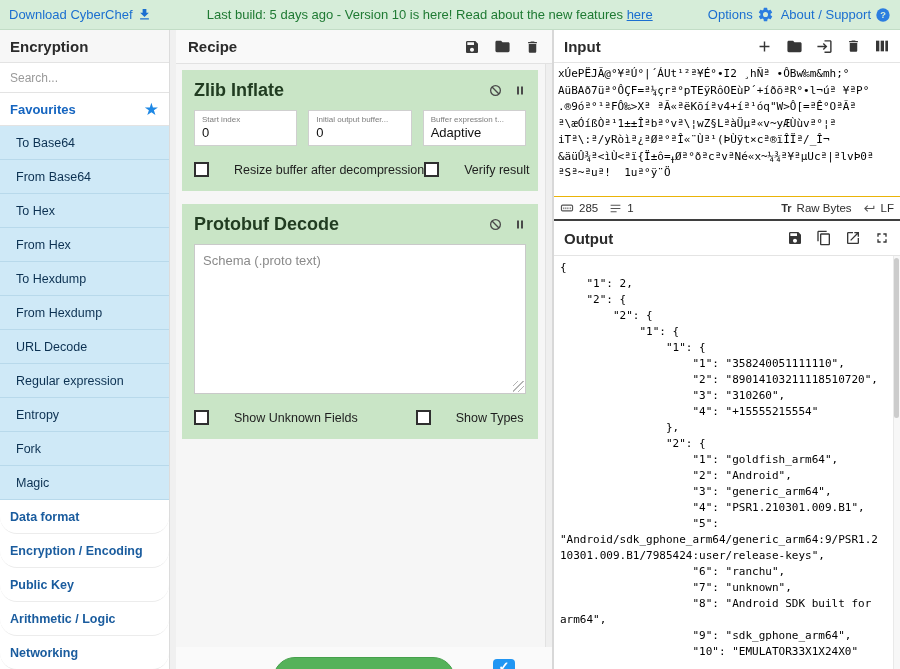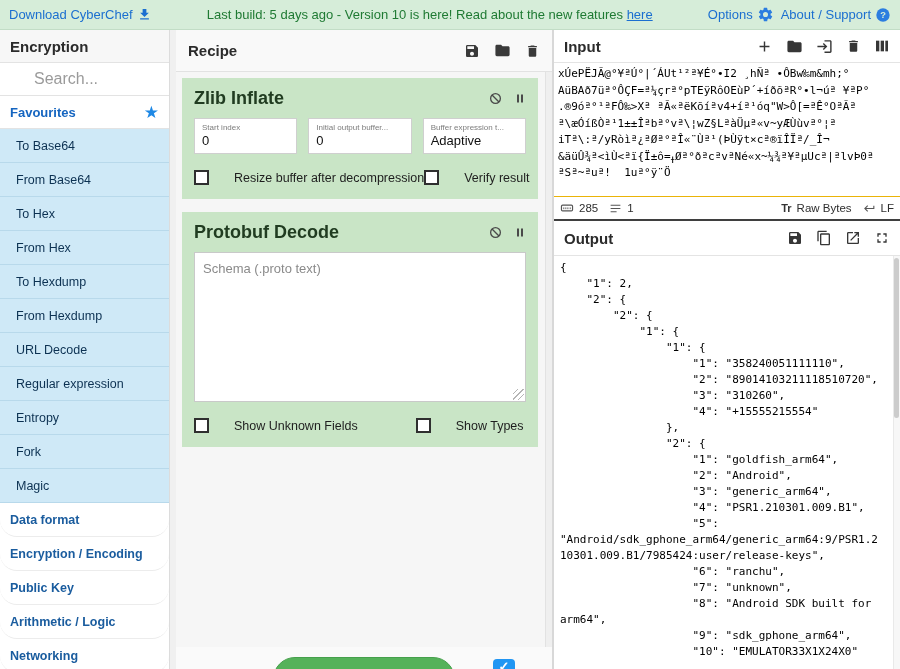--- a/index.html
+++ b/index.html
@@ -21,21 +21,21 @@
   .banner .center .build-link { color: #1b6fd0; text-decoration: underline; cursor: pointer; }
   .banner .right { display: flex; align-items: center; gap: 7px; }
 
   
   .ops {
     position: absolute; top: 30px; left: 0; width: 170px; bottom: 0;
     background: #fff; border-right: 1px solid #dcdcdc; overflow: hidden;
   }
   .ops-title { height: 33px; padding: 8px 10px; font-size: 15px; font-weight: bold; color: #2b2b2b; background: #f7f7f7; border-bottom: 1px solid #e3e3e3; }
   .ops-search { padding: 7px 10px; border-bottom: 1px solid #e3e3e3; background: #fff; }
-  .ops-search input { width: 100%; border: none; outline: none; font-size: 16px; color: #444; font-family: "Liberation Sans", sans-serif; background: transparent; margin-left: 24px; }
+  .ops-search input { width: 100%; border: none; outline: none; font-size: 12px; color: #444; font-family: "Liberation Sans", sans-serif; background: transparent; }
   .ops-search input::placeholder { color: #9a9a9a; }
   .fav-row { height: 33px; padding: 0 10px; display: flex; align-items: center; justify-content: space-between; border-bottom: 1px solid #e3e3e3; background: #fff; }
   .fav-row .fav-label { color: #1565c0; font-weight: bold; font-size: 13px; }
   .fav-row .star { color: #1e88e5; font-size: 17px; line-height: 1; cursor: pointer; }
   .op-item {
     height: 34px; padding: 0 16px; display: flex; align-items: center;
     background: #cfe9f7; border-bottom: 1px solid #b8d9eb;
     color: #0c3152; font-size: 12.5px; cursor: pointer; white-space: nowrap; overflow: hidden;
   }
   .cat-item {
@@ -47,21 +47,21 @@
   
   .gutter1 { position: absolute; top: 30px; left: 170px; width: 6px; bottom: 0; background: #f0f0f0; }
   .gutter2 { position: absolute; top: 30px; left: 553px; width: 1px; bottom: 0; background: #d8d8d8; }
 
   
   .recipe {
     position: absolute; top: 30px; left: 176px; width: 377px; bottom: 0;
     background: #f6f6f6; border-right: 1px solid #d8d8d8;
     display: flex; flex-direction: column; overflow: hidden;
   }
-  .recipe-header { height: 42px; background: #f9f9f9; border-bottom: 1px solid #e2e2e2; display: flex; align-items: center; padding: 0 12px; flex: none; }
+  .recipe-header { height: 34px; background: #f9f9f9; border-bottom: 1px solid #e2e2e2; display: flex; align-items: center; padding: 0 12px; flex: none; }
   .pane-title { font-size: 15px; font-weight: bold; color: #2b2b2b; }
   .hdr-icons { margin-left: auto; display: flex; align-items: center; gap: 14px; color: #3a3a3a; }
   .hdr-icons .ic { cursor: pointer; }
   .rec-list { flex: 1; position: relative; padding: 6px 14px 0 6px; overflow: hidden; }
   .rec-scrolltrack { position: absolute; top: 0; right: 0; bottom: 0; width: 7px; background: #efefef; border-left: 1px solid #e2e2e2; }
   .op-card { background: #c9e5c6; margin-bottom: 13px; }
   .op-head { display: flex; align-items: center; padding: 10px 12px 5px; }
   .op-name { font-weight: bold; font-size: 18px; color: #213c21; }
   .op-controls { margin-left: auto; display: flex; gap: 12px; color: #4a4a4a; }
   .op-controls .ic { cursor: pointer; }

